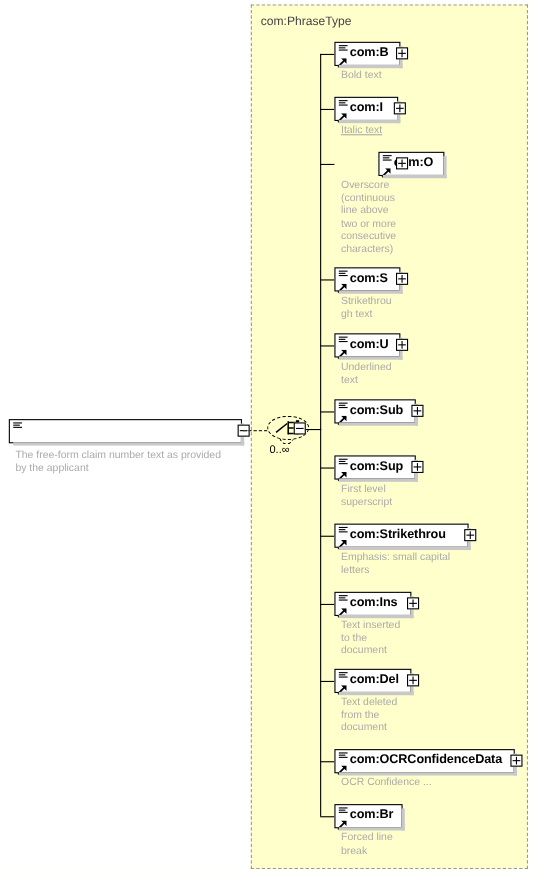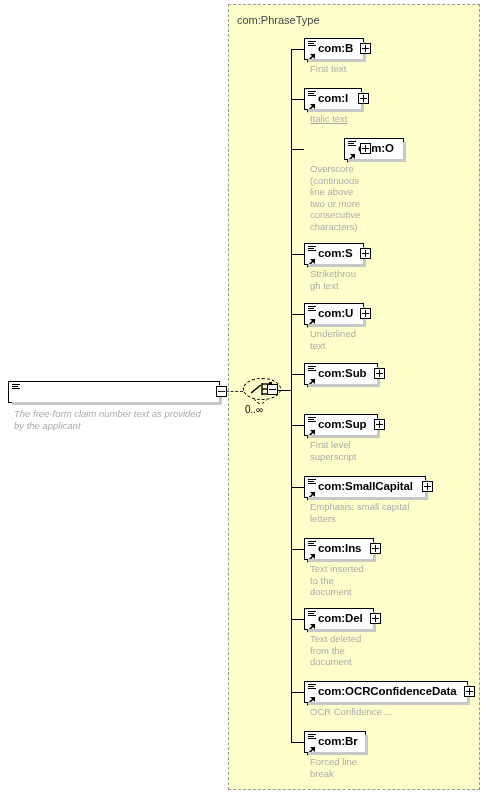--- a/index.html
+++ b/index.html
@@ -136,21 +136,20 @@
   }
   #root-annot {
     position: absolute;
     left: 14px;
     top: 408px;
     width: 215px;
     font-size: 9.5px;
     line-height: 12px;
     color: #aaaaaa;
     white-space: pre-line;
-    font-style: italic;
   }
 
   
   .wire {
     position: absolute;
     background: #000000;
   }
   .wire.h { height: 1px; }
   .wire.v { width: 1px; }
   .wire-dashed {
@@ -274,21 +273,21 @@
             <line x1="0" y1="8" x2="7" y2="1" stroke="#000" stroke-width="1.6"></line>
             <polygon points="8,0 8,5 3,0" fill="#000"></polygon>
           </svg></span>
         <span class="node-label">com:B</span>
       </div>
       <div class="ctl" style="left: 56px;">
         <i></i>
         <b></b>
       </div>
     </div>
-    <div class="annot" style="left: 310px; top: 63px; width: 110px;">First text</div>
+    <div class="annot" style="left: 310px; top: 63px; width: 110px;">Bold text</div>
     <div class="wire h" style="left: 291px; top: 99px; width: 13px;"></div>
     <div style="position: absolute; left: 304px; top: 88px;">
       <div class="nodebox shadow" style="width: 58px; padding-left: 39px;">
         <span class="glyph-lines">
           <i></i>
           <i></i>
           <i></i>
         </span>
         <span class="glyph-arrow"><svg width="9" height="9">
             <line x1="0" y1="8" x2="7" y2="1" stroke="#000" stroke-width="1.6"></line>
@@ -415,21 +414,21 @@
       <div class="nodebox shadow" style="width: 122px;">
         <span class="glyph-lines">
           <i></i>
           <i></i>
           <i></i>
         </span>
         <span class="glyph-arrow"><svg width="9" height="9">
             <line x1="0" y1="8" x2="7" y2="1" stroke="#000" stroke-width="1.6"></line>
             <polygon points="8,0 8,5 3,0" fill="#000"></polygon>
           </svg></span>
-        <span class="node-label">com:SmallCapital</span>
+        <span class="node-label">com:Strikethrou</span>
       </div>
       <div class="ctl" style="left: 118px;">
         <i></i>
         <b></b>
       </div>
     </div>
     <div class="annot" style="left: 310px; top: 501px; width: 140px;">Emphasis: small capital
 letters</div>
     <div class="wire h" style="left: 291px; top: 549px; width: 13px;"></div>
     <div style="position: absolute; left: 304px; top: 538px;">

